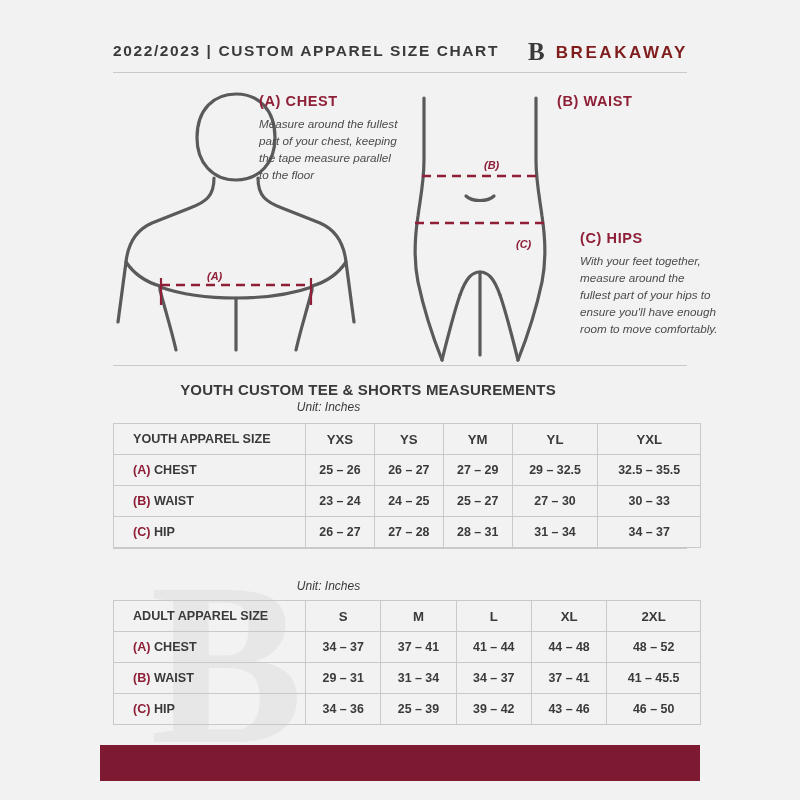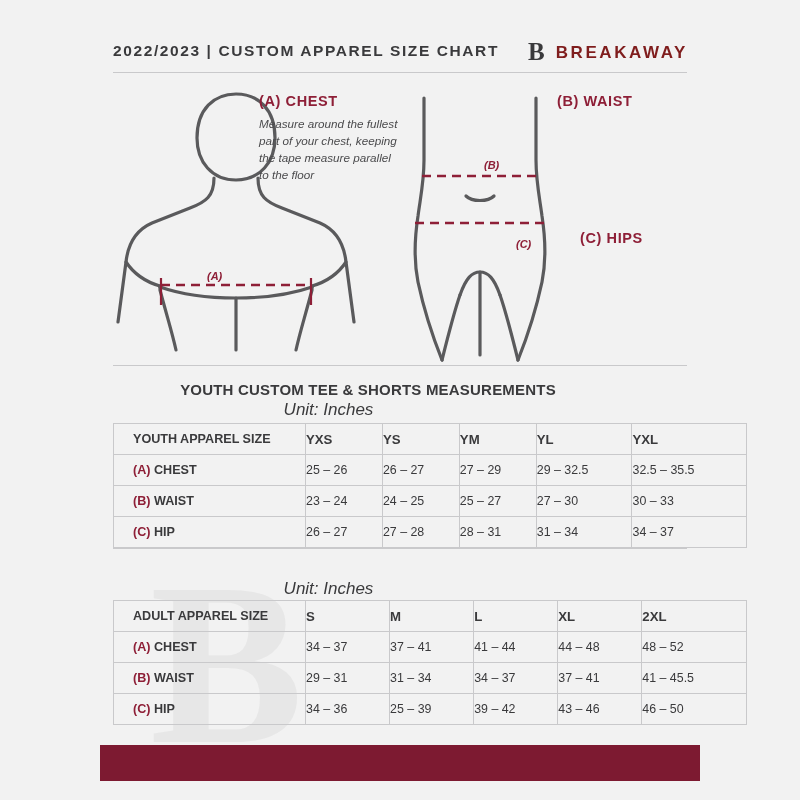--- a/index.html
+++ b/index.html
@@ -115,53 +115,53 @@
     font-size: 15px;
     font-weight: bold;
     color: #3a3a3c;
     letter-spacing: 0.2px;
     z-index: 3;
   }
   .sec-unit {
     position: absolute;
     width: 657px;
     text-align: center;
-    font-size: 17px;
+    font-size: 12px;
     font-style: italic;
     color: #3a3a3c;
     z-index: 3;
   }
   table.size {
     position: absolute;
     left: 113px;
-    width: 634px;
+    width: 588px;
     border-collapse: collapse;
     z-index: 3;
     background: transparent;
   }
   table.size th, table.size td {
     border: 1px solid #c9c9cb;
     height: 31px;
     font-size: 12.4px;
     color: #3a3a3c;
-    text-align: left;
+    text-align: center;
     padding: 0;
   }
   table.size th.rowhead, table.size td.rowhead {
     text-align: left;
     padding-left: 19px;
     width: 192px;
     font-weight: bold;
     font-size: 12.6px;
   }
   table.size th {
     font-weight: bold;
     font-size: 13.2px;
   }
-  table.size td.val { font-weight: normal; }
+  table.size td.val { font-weight: bold; }
   .tag { color: #8e1f37; font-weight: bold; }
   .footer-bar {
     position: absolute;
     left: 100px; top: 735px;
     width: 600px; height: 36px;
     background: #7d1a31;
     z-index: 3;
   }
 </style>
 </head>
@@ -222,20 +222,21 @@
       <p class="ch">(A) CHEST</p>
       <p class="cb">Measure around the fullest part of your chest, keeping the tape measure parallel to the floor</p>
     </div>
 
     <div class="callout" style="left:557px; top:83px; width:135px;">
       <p class="ch">(B) WAIST</p>
     </div>
 
     <div class="callout" style="left:557px; top:220px; width:138px;margin-left:23px;">
       <p class="ch">(C) HIPS</p>
+      <p class="cb">With your feet together, measure around the fullest part of your hips to ensure you'll have enough room to move comfortably.</p>
     </div>
 
     <div class="hr" style="top:355px;"></div>
 
     <div class="sec-title" style="top:371px;">YOUTH CUSTOM TEE &amp; SHORTS MEASUREMENTS</div>
     <div class="sec-unit" style="top:390px;">Unit: Inches</div>
 
     <table class="size" style="top:413px;">
       <thead>
         <tr>

